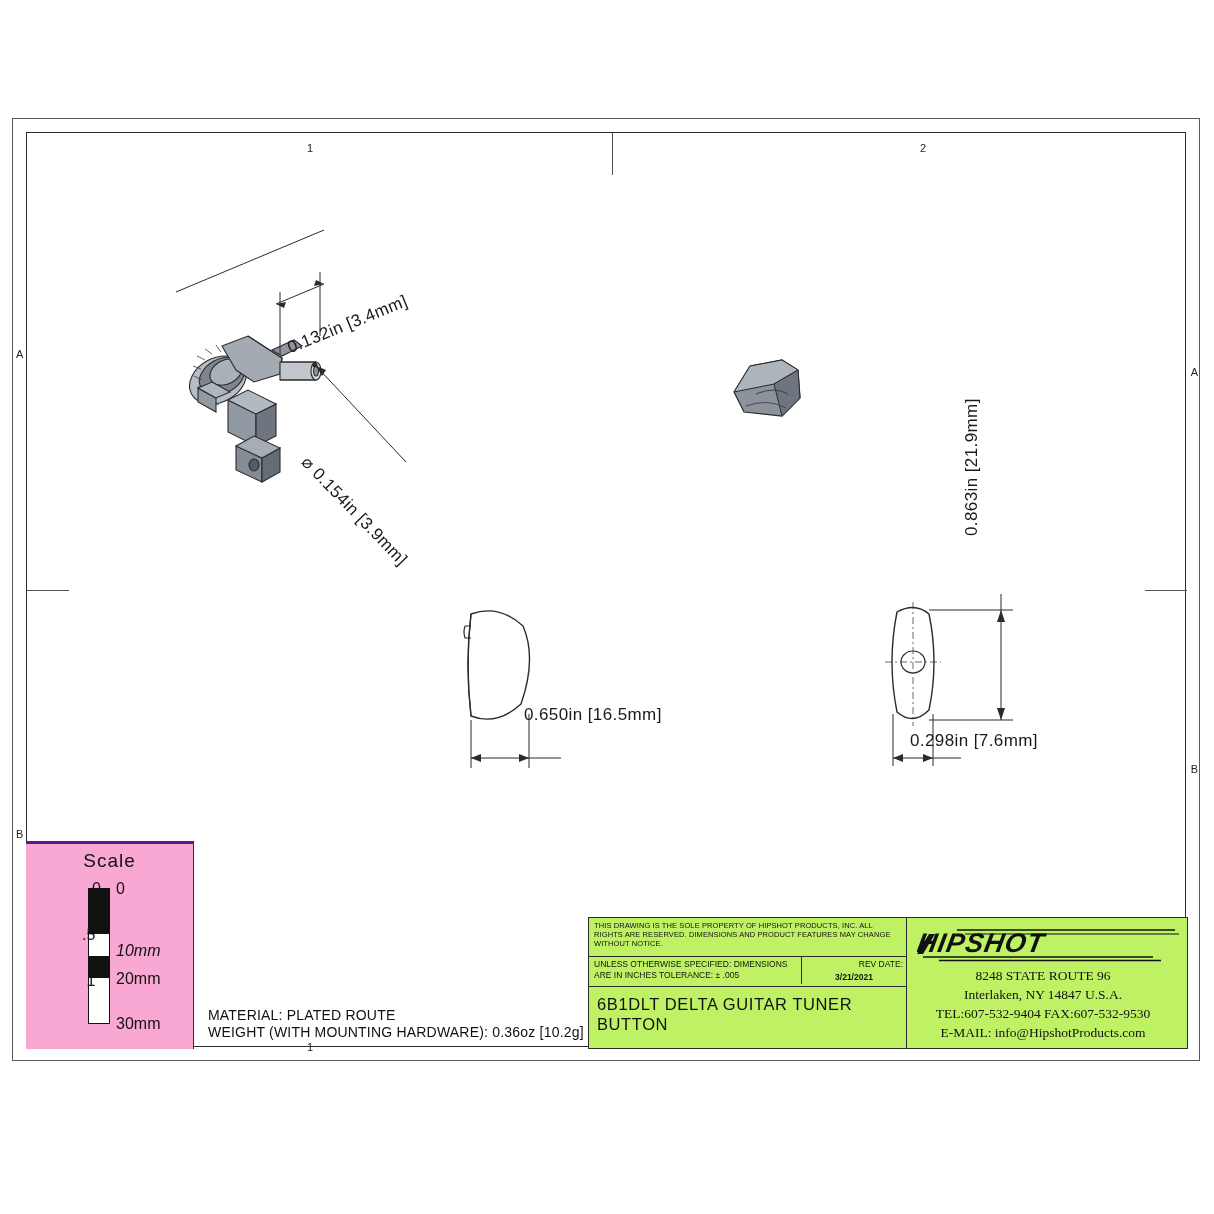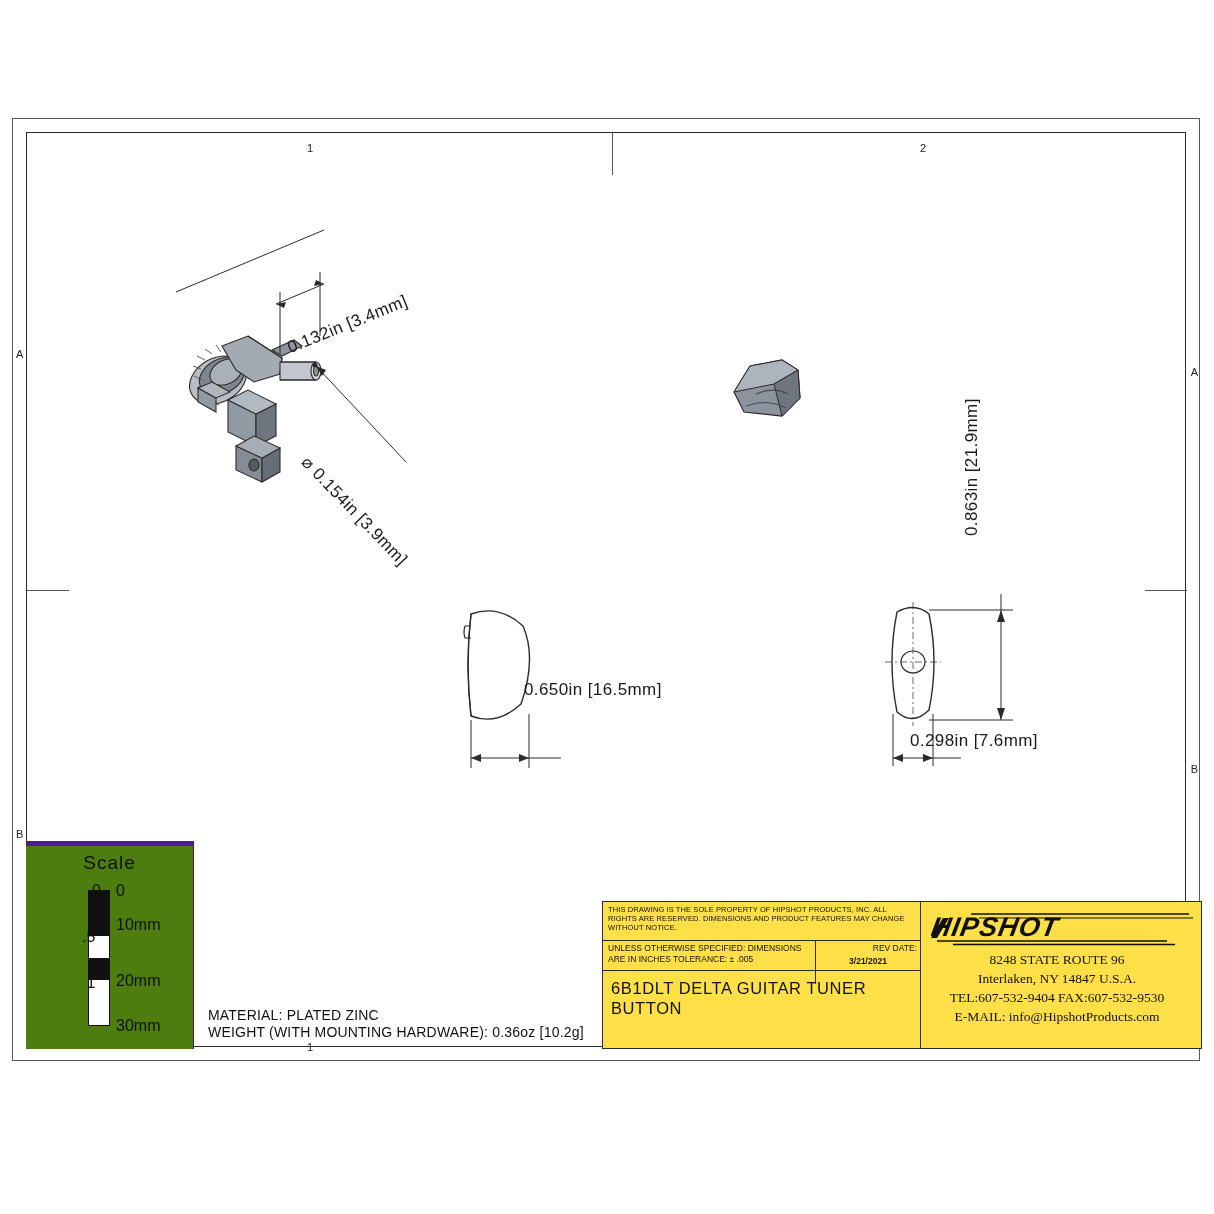--- a/index.html
+++ b/index.html
@@ -80,24 +80,24 @@
     white-space: pre;
   }
 
   
   #scale-box {
     position: absolute;
     left: 14px;
     bottom: 14px;
     width: 168px;
     height: 208px;
-    border-top: 5px solid #4c1d95;
+    border-top: 3px solid #4c1d95;
     border-right: 1px solid #2b2b2b;
     box-sizing: border-box;
-    background: #4d7c0f;
+    background: #f9a8d4;
   }
   #scale-title {
     position: absolute;
     top: 6px;
     left: 0; right: 0;
     text-align: center;
     font-size: 19px;
     letter-spacing: 1px;
   }
   #scale-rule {
@@ -140,27 +140,27 @@
     font-size: 14px;
     line-height: 17px;
     letter-spacing: .2px;
     color: #111;
     white-space: pre;
   }
 
   
   #title-block {
     position: absolute;
-    right: 0;
+    right: 14px;
     bottom: 14px;
     width: 600px;
-    height: 148px;
+    height: 132px;
     border: 1px solid #2b2b2b;
     box-sizing: border-box;
-    background: #fde047;
+    background: #bef264;
   }
   #tb-left {
     position: absolute;
     left: 0; top: 0;
     width: 318px; height: 100%;
     border-right: 1px solid #2b2b2b;
     box-sizing: border-box;
   }
   #tb-legal {
     position: absolute;
@@ -382,47 +382,47 @@
         <line x1="62" y1="156" x2="90" y2="156"></line>
       </g>
     </g>
   </svg>
 
   <div class="dim-text" style="left:280px; top:220px; transform:rotate(-22deg); transform-origin:left bottom;">0.132in [3.4mm]</div>
 
   <div class="dim-text" style="left:300px; top:334px; transform:rotate(46deg); transform-origin:left top;">⌀ 0.154in [3.9mm]</div>
 
 
-  <div class="dim-text" style="left:512px; top:562px;text-align:right;">0.650in [16.5mm]</div>
+  <div class="dim-text" style="left:512px; top:587px;text-align:right;">0.650in [16.5mm]</div>
 
   <div class="dim-text" style="left:950px; top:418px; transform:rotate(-90deg); transform-origin:left top;">0.863in [21.9mm]</div>
 
   <div class="dim-text" style="left:898px; top:613px;">0.298in [7.6mm]</div>
 
   <div id="scale-box">
     <div id="scale-title">Scale</div>
 
     <div id="scale-rule">
       <div class="seg dark" style="top:0;    height:45px;"></div>
       <div class="seg light" style="top:45px; height:22px;"></div>
       <div class="seg dark" style="top:67px; height:22px;"></div>
       <div class="seg light" style="top:89px; height:45px;"></div>
     </div>
 
     <div class="scale-left-label" style="top:36px;">0</div>
     <div class="scale-left-label" style="top:82px;">.5"</div>
     <div class="scale-left-label" style="top:128px;">1"</div>
 
     <div class="scale-right-label" style="top:36px;">0</div>
-    <div class="scale-right-label" style="top:70px;">10mm</div>
+    <div class="scale-right-label" style="top:98px;font-style:italic;">10mm</div>
     <div class="scale-right-label" style="top:126px;">20mm</div>
     <div class="scale-right-label" style="top:171px;">30mm</div>
   </div>
 
-  <div id="material-notes">MATERIAL: PLATED ZINC
+  <div id="material-notes">MATERIAL: PLATED ROUTE
 WEIGHT (WITH MOUNTING HARDWARE): 0.36oz [10.2g]</div>
 
   <div id="title-block">
     <div id="tb-left">
       <div id="tb-legal">THIS DRAWING IS THE SOLE PROPERTY OF HIPSHOT PRODUCTS, INC. ALL RIGHTS ARE RESERVED. DIMENSIONS AND PRODUCT FEATURES MAY CHANGE WITHOUT NOTICE.</div>
       <div id="tb-rowline"></div>
       <div id="tb-rowline2"></div>
       <div id="tb-revcol"></div>
       <div id="tb-tol">UNLESS OTHERWISE SPECIFIED: DIMENSIONS ARE IN INCHES TOLERANCE: ± .005</div>
       <div id="tb-rev-label">REV DATE:</div>

